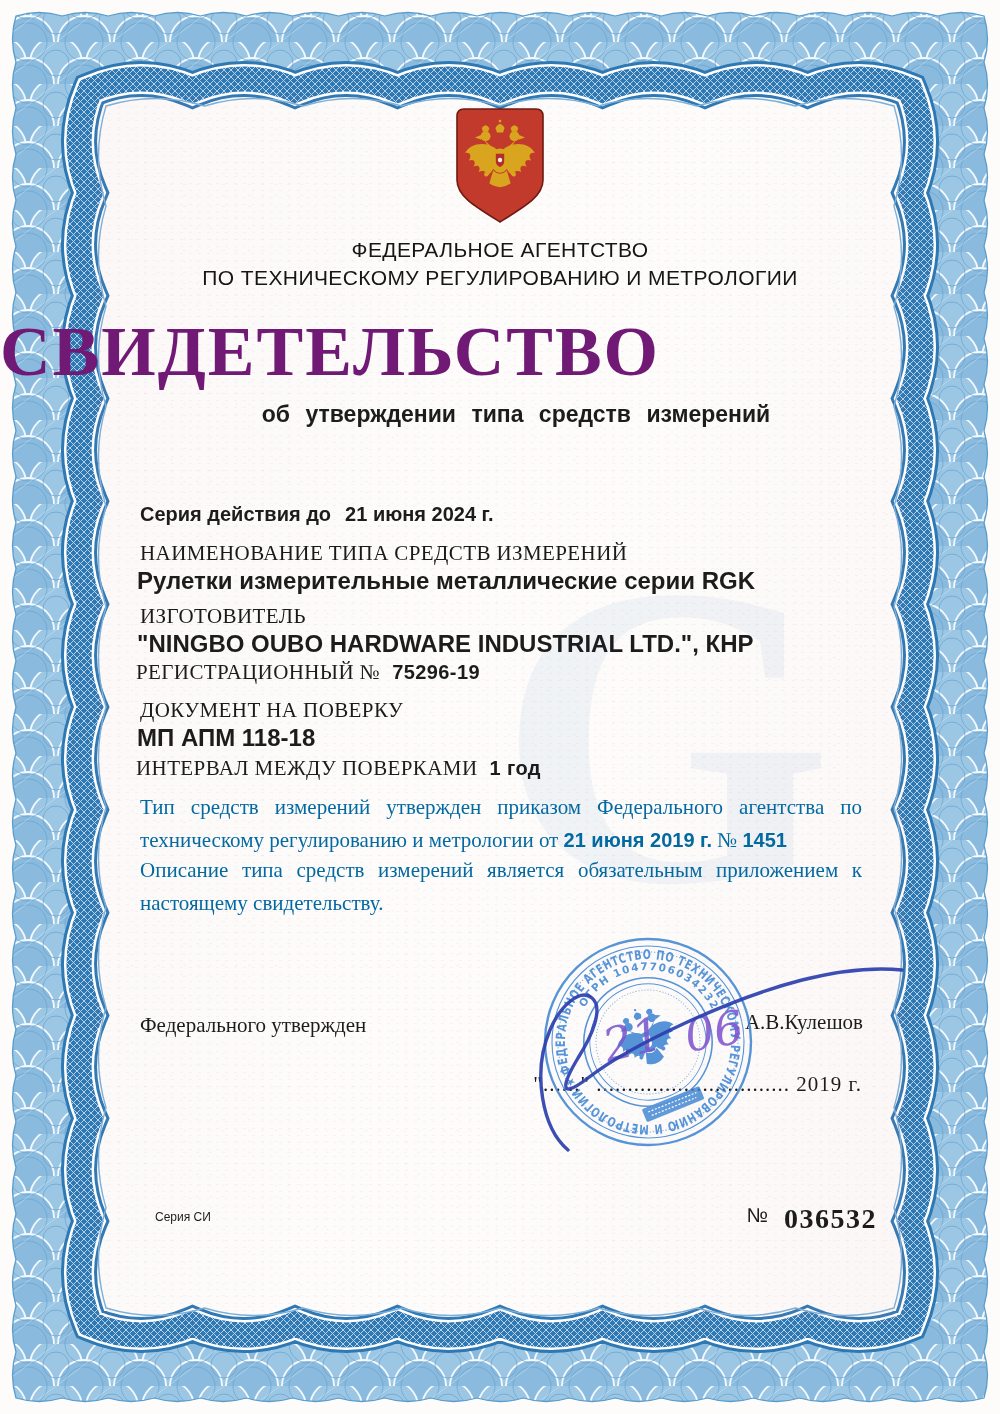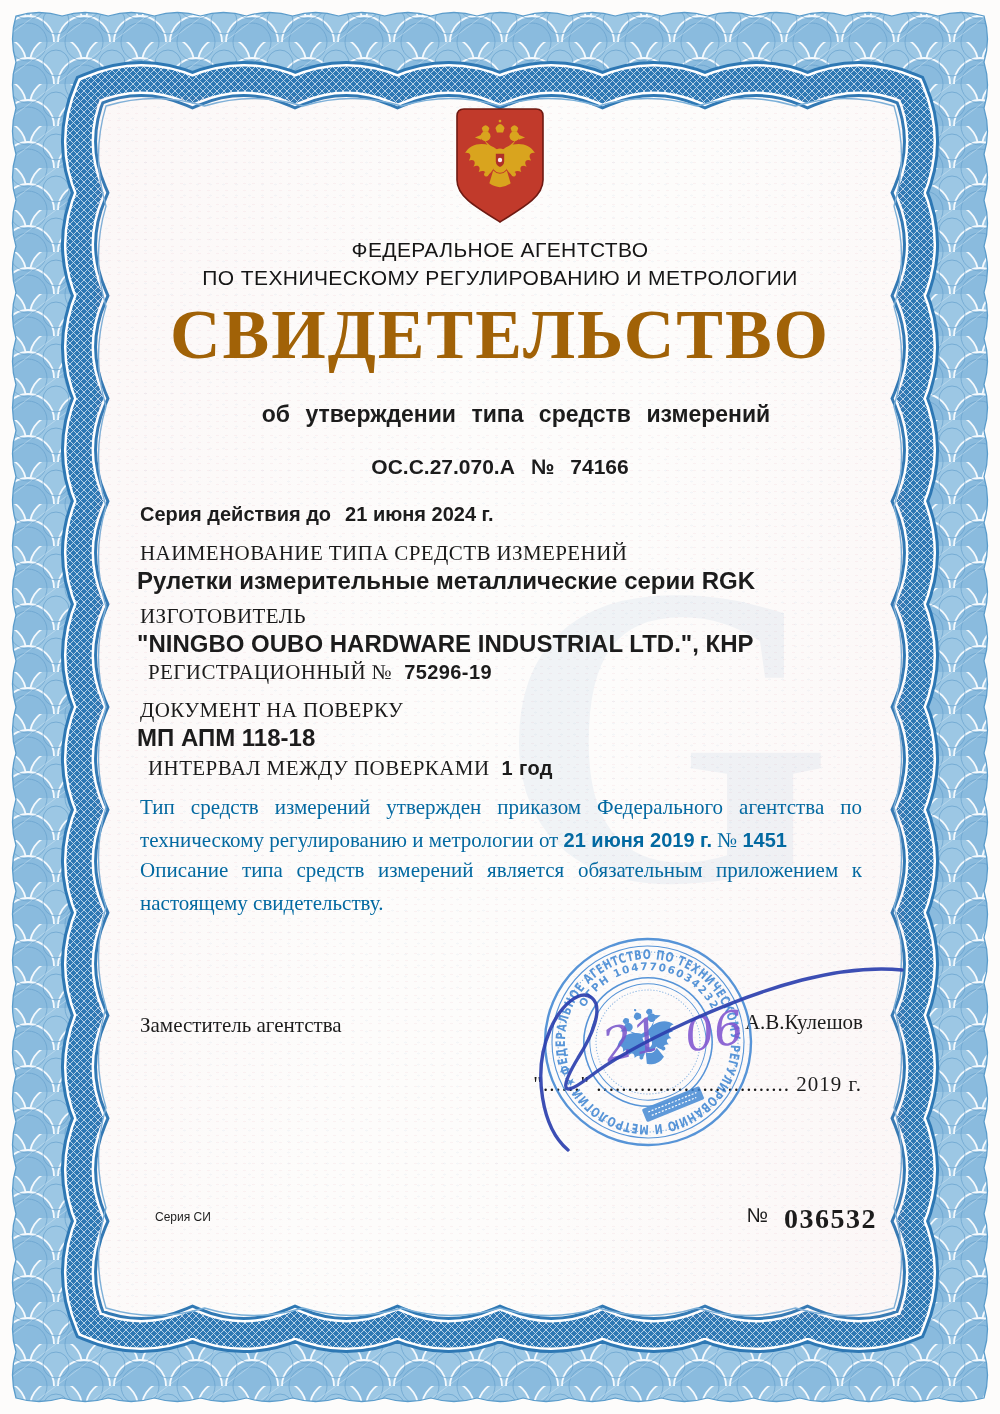--- a/index.html
+++ b/index.html
@@ -12,30 +12,30 @@
       radial-gradient(rgba(214,120,140,.08) 1px, transparent 1.3px),
       radial-gradient(rgba(120,160,205,.07) 1px, transparent 1.3px),
       linear-gradient(100deg, rgba(226,160,176,.05), transparent 40%, transparent 60%, rgba(226,160,176,.06));
     background-size:9px 7px,13px 11px,100% 100%;
     background-position:0 0,4px 6px,0 0;}
   .watermark{left:498px;top:520px;font:700 430px "Liberation Serif",serif;
     color:rgba(125,170,210,.10);line-height:1;pointer-events:none;}
   .border-svg{left:0;top:0;pointer-events:none;}
   .coat{left:454px;top:106px;}
   .agency{left:0;right:0;top:236px;text-align:center;font-size:21px;line-height:28px;letter-spacing:.4px;color:#161616;}
-  .cert-title{left:0;right:0;top:295px;text-align:center;font:700 70px "Liberation Serif",serif;
-    letter-spacing:2px;color:#a16207;}
+  .cert-title{left:0;right:0;top:312px;font:700 70px "Liberation Serif",serif;
+    letter-spacing:2px;color:#701a75;}
   .cert-subtitle{left:0;right:0;top:401px;text-align:center;font-weight:700;font-size:23px;word-spacing:9px;margin-left:32px;}
   .numline{left:0;right:0;top:455px;text-align:center;font-weight:700;font-size:21px;}
   .numline .gap{display:inline-block;width:16px;}
   .validity{left:140px;top:503px;font-weight:700;font-size:20px;}
   .validity .val{margin-left:14px;}
   .flabel{left:140px;font:400 21px "Liberation Serif",serif;letter-spacing:.4px;color:#1a1a1a;}
   .fvalue{left:137px;font-weight:700;font-size:24px;}
-  .inlinefield{left:148px;font:400 21px "Liberation Serif",serif;letter-spacing:.4px;text-align:center;}
+  .inlinefield{left:136px;font:400 21px "Liberation Serif",serif;letter-spacing:.4px;text-align:center;}
   .inlinefield .val{font:700 20px "Liberation Sans",sans-serif;margin-left:12px;}
   .para{left:140px;width:722px;font:400 21px "Liberation Serif",serif;line-height:33px;
     text-align:justify;color:#0369a1;}
   .para .b{font:700 20px "Liberation Sans",sans-serif;}
   .para .no{font:400 21px "Liberation Serif",serif;}
   .sig-pos{left:140px;top:1010px;font:400 21px "Liberation Serif",serif;line-height:31px;}
   .sig-name{right:137px;top:1010px;font:400 21px "Liberation Serif",serif;}
   .dateline{right:138px;top:1072px;font:400 21px "Liberation Serif",serif;letter-spacing:1px;white-space:nowrap;}
   .overlay{left:480px;top:912px;pointer-events:none;}
   .series{left:155px;top:1210px;font-size:12px;}
@@ -108,23 +108,20 @@
   </svg>
 
   <div class="abs agency">
     <div>ФЕДЕРАЛЬНОЕ АГЕНТСТВО</div>
     <div>ПО ТЕХНИЧЕСКОМУ РЕГУЛИРОВАНИЮ И МЕТРОЛОГИИ</div>
   </div>
 
   <div class="abs cert-title">СВИДЕТЕЛЬСТВО</div>
   <div class="abs cert-subtitle">об утверждении типа средств измерений</div>
 
-  <div class="abs numline">
-    <span>ОС.С.27.070.А</span><span class="gap"></span><span>№</span><span class="gap"></span><span>74166</span>
-  </div>
 
   <div class="abs validity">
     <span>Серия действия до</span><span class="val">21 июня 2024 г.</span>
   </div>
 
   <div class="abs flabel" style="top:541px">НАИМЕНОВАНИЕ ТИПА СРЕДСТВ ИЗМЕРЕНИЙ</div>
   <div class="abs fvalue" style="top:567px">Рулетки измерительные металлические серии RGK</div>
 
   <div class="abs flabel" style="top:604px">ИЗГОТОВИТЕЛЬ</div>
   <div class="abs fvalue" style="top:630px">"NINGBO OUBO HARDWARE INDUSTRIAL LTD.", КНР</div>
@@ -142,21 +139,21 @@
 
   <div class="abs para" style="top:791px">
     <span>Тип средств измерений утвержден приказом Федерального агентства по техническому регулированию и метрологии от</span>
     <span class="b">21 июня 2019 г.</span>
     <span class="no">№</span>
     <span class="b">1451</span>
   </div>
   <div class="abs para" style="top:854px">Описание типа средств измерений является обязательным приложением к настоящему свидетельству.</div>
 
   <div class="abs sig-pos">
-    <div>Заместитель агентства</div>
+    <div>Федерального утвержден</div>
   </div>
   <div class="abs sig-name">А.В.Кулешов</div>
   <div class="abs dateline">
     <span>"......"</span>
     <span>...............................</span>
     <span>2019 г.</span>
   </div>
 
   <svg class="abs overlay" width="440" height="280" viewBox="0 0 440 280">
     <g transform="translate(168,130) rotate(-22)" opacity="0.86" style="color:#3c84d2">

